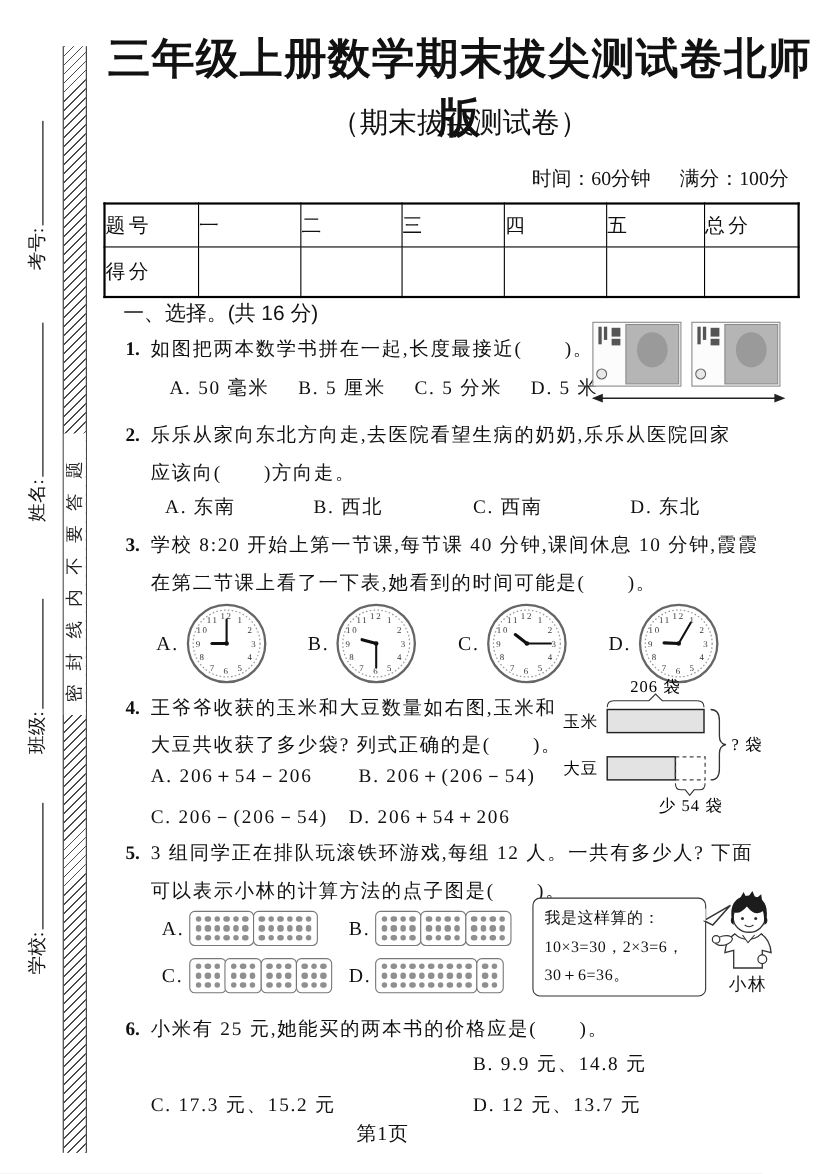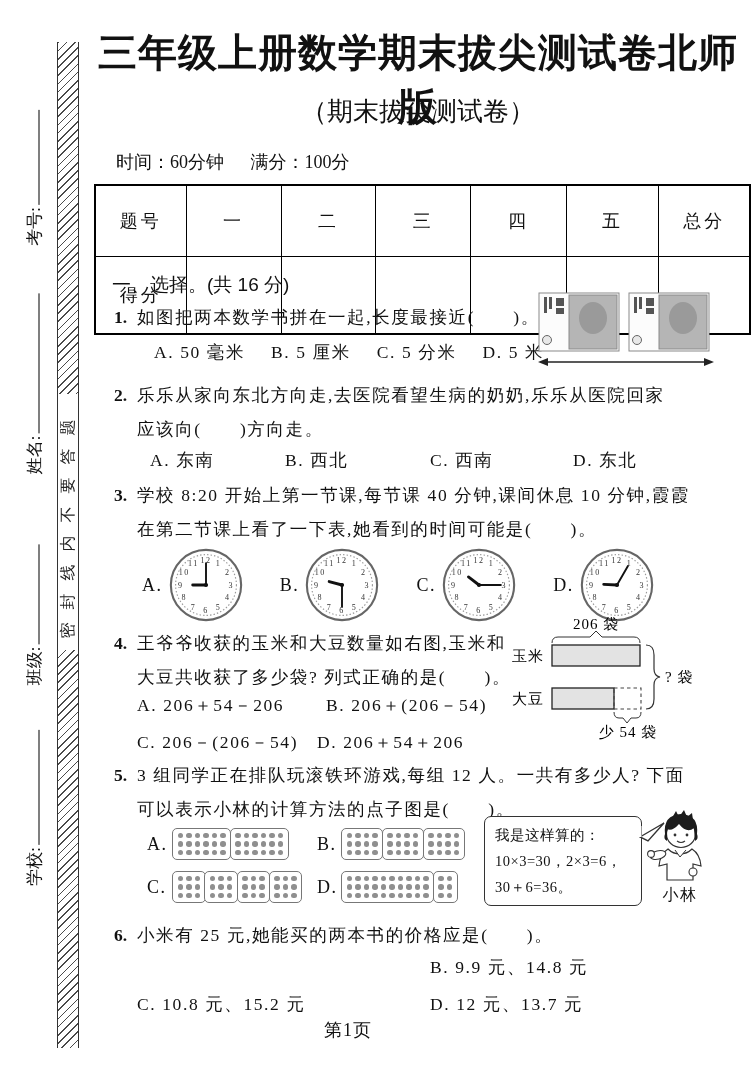--- a/index.html
+++ b/index.html
@@ -17,26 +17,26 @@
     transform:translate(-50%,-50%) rotate(-90deg);}
   .side-field .blank{display:inline-block;border-bottom:1.3px solid #000;height:14px;
     vertical-align:baseline;margin-left:2px;}
   .w95{width:95px}.w140{width:140px}.w100{width:100px}.w115{width:115px}
   
   .title{position:absolute;left:88px;top:26px;width:660px;text-align:center;
     font-family:"Liberation Sans","DejaVu Sans",sans-serif;font-weight:900;
     font-size:39px;letter-spacing:1px;}
   .subtitle{position:absolute;left:88px;top:94px;width:660px;text-align:center;
     font-family:"Liberation Sans","DejaVu Sans",sans-serif;font-weight:400;font-size:26px;}
-  .meta{position:absolute;left:94px;top:150px;width:623px;font-size:18px;}
+  .meta{position:absolute;left:94px;top:150px;width:623px;text-align:right;font-size:18px;}
   .meta span{margin-left:22px;}
   
   table.score{position:absolute;left:94px;top:184px;border-collapse:collapse;
     table-layout:fixed;font-size:18px;}
-  table.score td{border:1.4px solid #000;text-align:center;padding:16px;}
+  table.score td{border:1.4px solid #000;text-align:left;padding:0;}
   table.score{border:2px solid #000;}
   .score .hrow td{height:38px;letter-spacing:3px;}
   .score .srow td{height:44px;letter-spacing:3px;}
   
   .section-title{position:absolute;left:112px;top:272px;
     font-family:"Liberation Sans","DejaVu Sans",sans-serif;font-weight:400;font-size:19px;}
   .q{position:absolute;left:94px;width:656px;font-size:17.5px;letter-spacing:1.6px;}
   .qline{line-height:34px;padding-left:43px;}
   .qline .num{font-weight:700;position:absolute;left:20px;letter-spacing:0;}
   .abs{position:absolute;white-space:nowrap;}
@@ -496,18 +496,18 @@
         <circle cx="5" cy="46" r="3.4" fill="#fff" stroke="#333" stroke-width="1.1"></circle>
         <circle cx="47" cy="64" r="4" fill="#fff" stroke="#333" stroke-width="1.1"></circle>
       </svg>
       <div class="bname">小林</div>
     </div>
   </div>
 
   <div class="q" style="top:918px;height:100px">
     <div class="qline"><span class="num">6.</span><span>小米有 25 元,她能买的两本书的价格应是(　　)。</span></div>
     <span class="abs" style="left:336px;top:37px">B. 9.9 元、14.8 元</span>
-    <span class="abs" style="left:43px;top:74px">C. 10.8 元、15.2 元</span>
+    <span class="abs" style="left:43px;top:74px">C. 17.3 元、15.2 元</span>
     <span class="abs" style="left:336px;top:74px">D. 12 元、13.7 元</span>
   </div>
 
   <div class="footer">第1页</div>
 </div>
 
 </body></html>

